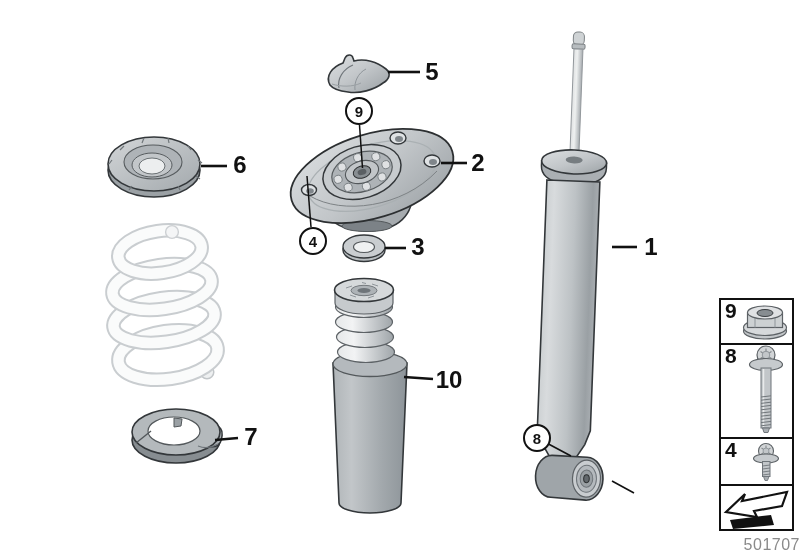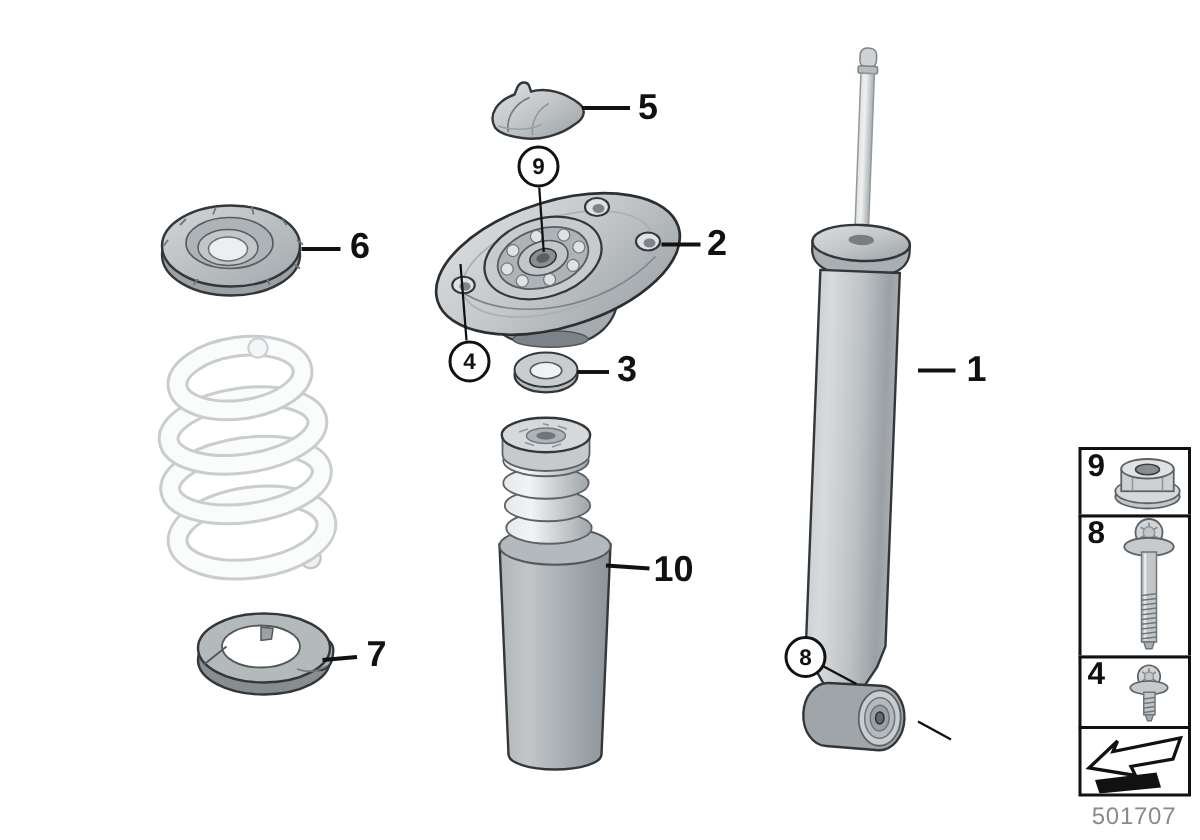--- a/index.html
+++ b/index.html
@@ -9,21 +9,21 @@
   .plabel{position:absolute;transform:translate(-50%,-50%);font-weight:bold;
           font-size:24px;color:#111;line-height:1;cursor:pointer;}
   .callout{position:absolute;width:24px;height:24px;border:2px solid #111;border-radius:50%;
            background:#fff;display:flex;align-items:center;justify-content:center;
            font-weight:bold;font-size:15px;color:#111;transform:translate(-50%,-50%);cursor:pointer;}
   .legend{position:absolute;left:719px;top:298px;width:75px;}
   .legend-box{position:relative;border:2px solid #111;background:#fff;margin-top:-2px;box-sizing:border-box;}
   .legend-box:first-child{margin-top:0;}
   .legend-box svg{display:block;}
   .legend-num{position:absolute;top:-1px;left:4px;font-weight:bold;font-size:21px;color:#111;line-height:1.1;}
-  .docnum{position:absolute;left:712px;top:536px;width:88px;text-align:center;
+  .docnum{position:absolute;left:712px;top:536px;width:88px;text-align:right;
           font-size:16px;color:#8a8a8a;letter-spacing:.5px;}
 </style>
 </head>
 <body>
 
 <div class="stage">
 
   <svg class="art" width="800" height="560" viewBox="0 0 800 560">
     <defs>
       <linearGradient id="gBody" x1="0" y1="0" x2="1" y2="0">

